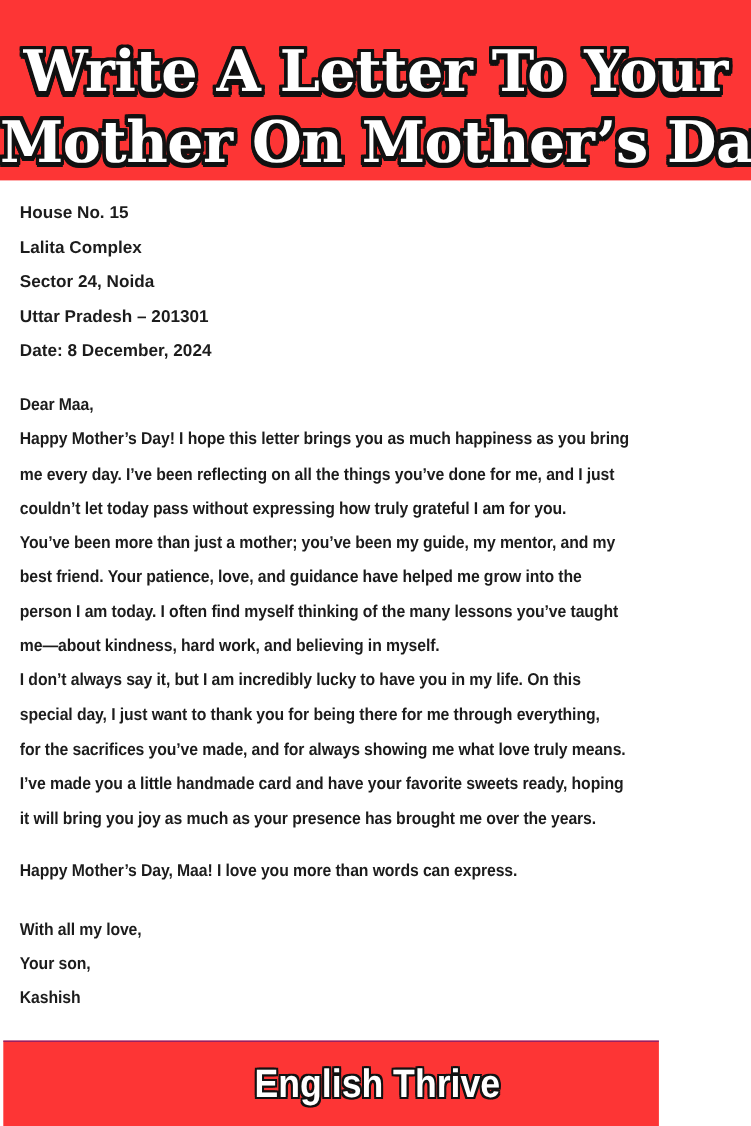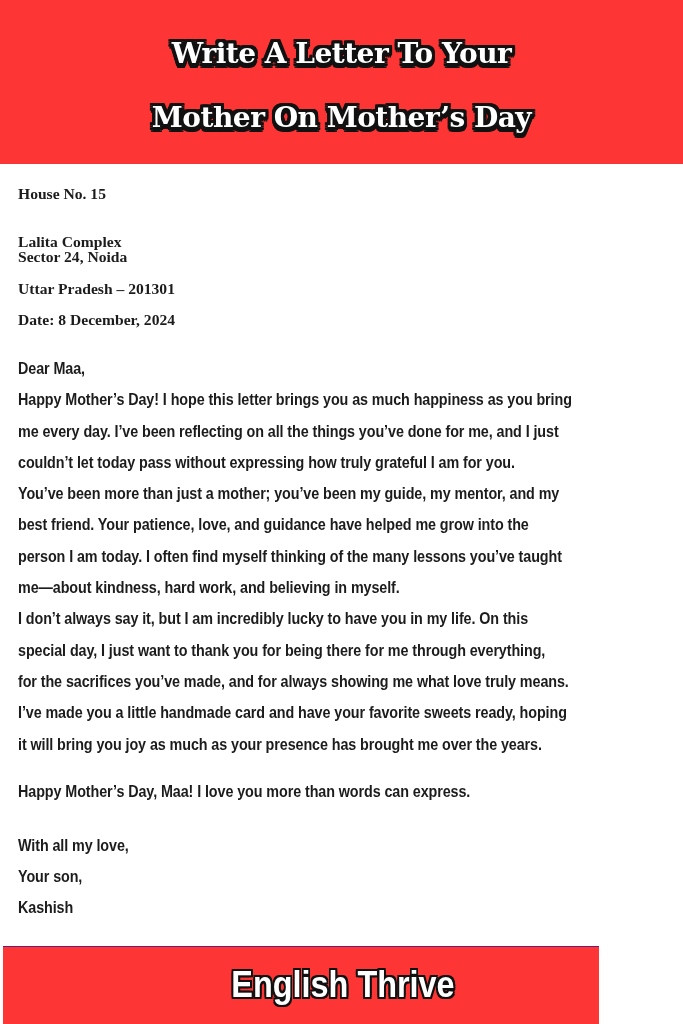--- a/index.html
+++ b/index.html
@@ -21,21 +21,21 @@
     height: 164px;
     background: #fd3535;
   }
   .title-line {
     position: absolute;
     left: 0;
     width: 683px;
     text-align: center;
     font-family: "DejaVu Serif", serif;
     font-weight: bold;
-    font-size: 28px;
+    font-size: 52px;
     color: #ffffff;
     letter-spacing: -0.5px;
     -webkit-text-stroke: 0;
     text-shadow:
       -3px -3px 0 #111, 3px -3px 0 #111, -3px 3px 0 #111, 3px 3px 0 #111,
       0 -3px 0 #111, 0 3px 0 #111, -3px 0 0 #111, 3px 0 0 #111,
       -2px -3px 0 #111, 2px -3px 0 #111, -2px 3px 0 #111, 2px 3px 0 #111,
       -3px -2px 0 #111, 3px -2px 0 #111, -3px 2px 0 #111, 3px 2px 0 #111,
       0 5px 0 #111, 2px 5px 0 #111, -2px 5px 0 #111;
     line-height: 1;
@@ -60,21 +60,20 @@
     white-space: nowrap;
     line-height: 1;
     transform-origin: left center;
   }
   .body-line {
     transform: scaleX(0.92);
     letter-spacing: -0.1px;
   }
   .addr-line {
     transform: scaleX(1.0);
-    font-family: Liberation Serif, serif;
   }
 
   .footer {
     position: absolute;
     left: 3px;
     top: 946px;
     width: 596px;
     height: 78px;
     background: #fd3535;
     border-top: 1px solid #701a75;
@@ -101,21 +100,21 @@
 <body>
 
 <div class="header">
   <div class="title-line l1">Write A Letter To Your</div>
   <div class="title-line l2">Mother On Mother’s Day</div>
 </div>
 
 <div class="letter">
 
   <div class="line addr-line" style="top:186px;">House No. 15</div>
-  <div class="line addr-line" style="top:234px;">Lalita Complex</div>
+  <div class="line addr-line" style="top:218px;">Lalita Complex</div>
   <div class="line addr-line" style="top:249px;text-align:right;">Sector 24, Noida</div>
   <div class="line addr-line" style="top:281px;text-align:right;">Uttar Pradesh – 201301</div>
   <div class="line addr-line" style="top:312px;">Date: 8 December, 2024</div>
 
   <div class="line body-line" style="top:361px;">Dear Maa,</div>
 
   <div class="line body-line" style="top:392px;">Happy Mother’s Day! I hope this letter brings you as much happiness as you bring</div>
   <div class="line body-line" style="top:424px;">me every day. I’ve been reflecting on all the things you’ve done for me, and I just</div>
   <div class="line body-line" style="top:455px;">couldn’t let today pass without expressing how truly grateful I am for you.</div>
   <div class="line body-line" style="top:486px;">You’ve been more than just a mother; you’ve been my guide, my mentor, and my</div>

